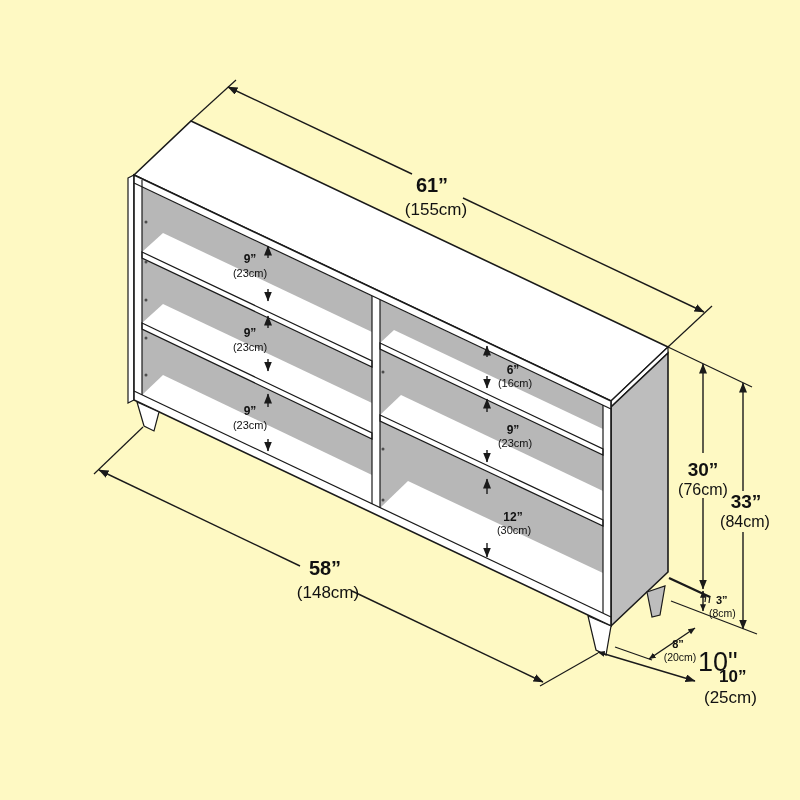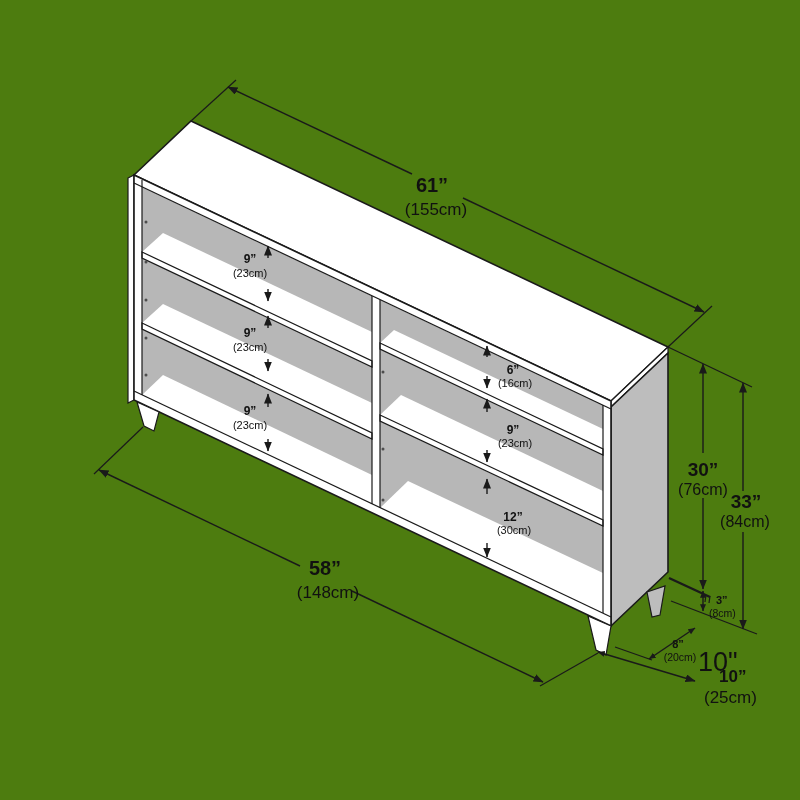--- a/index.html
+++ b/index.html
@@ -1,16 +1,16 @@
 <!DOCTYPE html>
 <html><head>
 <meta charset="utf-8">
 <style>
   html,body{margin:0;padding:0;background:#ffffff;}
-  .stage{width:800px;height:800px;position:relative;background:#4d7c0f;overflow:hidden;}
+  .stage{width:800px;height:800px;position:relative;background:#fef9c3;overflow:hidden;}
   svg{display:block;}
   text{font-family:"Liberation Sans","DejaVu Sans",sans-serif;fill:#111111;}
   .dim-in{font-weight:bold;font-size:20px;}
   .dim-cm{font-size:17px;}
   .dim-in-md{font-weight:bold;font-size:19px;}
   .dim-cm-md{font-size:16px;}
   .dim-in-sm{font-weight:bold;font-size:12px;}
   .dim-cm-sm{font-size:11px;}
   .dim-in-xs{font-weight:bold;font-size:11px;}
   .dim-cm-xs{font-size:10.5px;}

